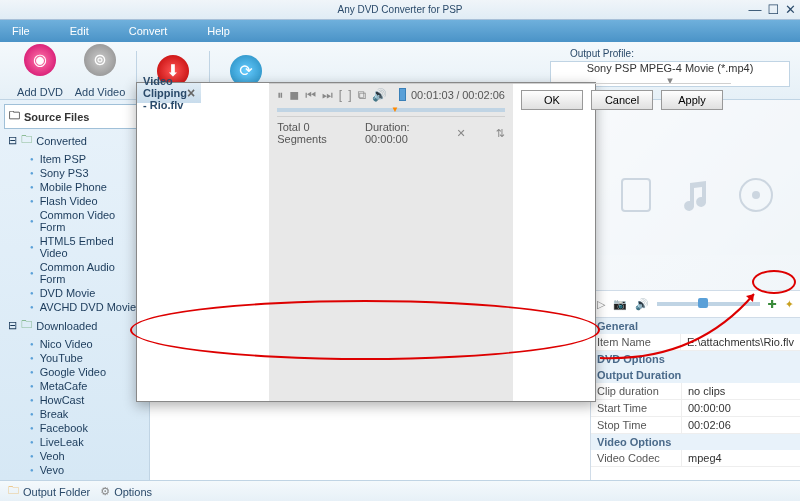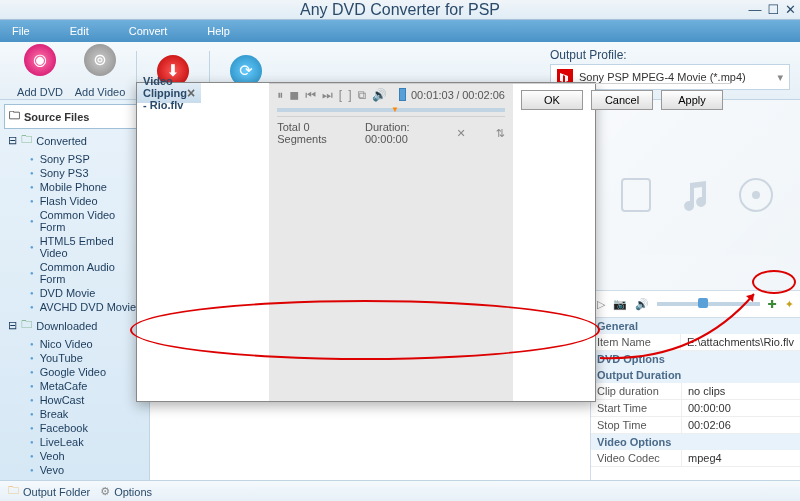--- a/index.html
+++ b/index.html
@@ -1,41 +1,41 @@
 <!DOCTYPE html>
 <html><head>
 <meta charset="utf-8">
 <style>
 * { box-sizing: border-box; margin: 0; padding: 0; font-family: Tahoma, Arial, sans-serif; font-size: 11px; }
 body { background: #fff; width: 800px; height: 501px; overflow: hidden; position: relative; }
 
 
 .titlebar { height: 20px; background: linear-gradient(#f0f5f9,#e0ecf5); display: flex; align-items: center; justify-content: center; border-bottom: 1px solid #a8c0d8; position: relative; }
-.titlebar .title { color: #2a4a6a; font-size: 16px; }
+.titlebar .title { color: #2a4a6a; font-size: 10px; }
 .titlebar .wincontrols { position: absolute; right: 4px; display: flex; gap: 6px; }
 .titlebar .wincontrols span { color: #2a4a6a; cursor: pointer; font-size: 13px; }
 
 
 .menubar { height: 22px; background: linear-gradient(#6fb0dc,#4a93c7); display: flex; align-items: center; padding: 0 12px; gap: 40px; color: #fff; }
 .menubar span { cursor: pointer; }
 
 
 .toolbar { height: 58px; background: linear-gradient(#f4f9fc,#e6f0f7); border-bottom: 1px solid #c0d4e4; display: flex; align-items: center; padding: 0 10px; position: relative; }
 .tbtn { display: flex; flex-direction: column; align-items: center; width: 60px; cursor: pointer; }
 .tbtn .ico { width: 32px; height: 32px; border-radius: 50%; display: flex; align-items: center; justify-content: center; font-size: 16px; color: #fff; }
 .tbtn .lbl { color: #2a4a6a; margin-top: 10px; }
 .ico-dvd { background: radial-gradient(#f7a,#c06); }
 .ico-video { background: radial-gradient(#ccc,#888); }
 .ico-dl { background: radial-gradient(#f55,#b00); }
 .ico-conv { background: radial-gradient(#6cf,#28b); }
 .tsep { width: 1px; height: 40px; background: #c0d4e4; margin: 0 6px; }
 
 .outprof { position: absolute; right: 10px; top: 6px; width: 240px; }
-.outprof .lbl { color: #2a4a6a; font-size: 12px; }
-.outprof .drop { display: flex; align-items: center; background: #fff; border: 1px solid #c0d4e4; height: 26px; padding: 0 6px; margin-top: 2px; }
+.outprof .lbl { color: #2a4a6a; font-size: 10px; margin-left: 20px; }
+.outprof .drop { display: flex; align-items: center; background: #fff; border: 1px solid #c0d4e4; height: 26px; padding: 0 6px; margin-top: 2px; flex-direction: column; }
 .outprof .drop .psico { width: 16px; height: 16px; margin-right: 6px; }
 .outprof .drop .txt { flex: 1; color: #333; }
 .outprof .drop .arr { color: #888; }
 
 
 .main { display: flex; height: 380px; }
 .sidebar { width: 150px; background: linear-gradient(#e8f2fa,#d6e8f5); border-right: 1px solid #c0d4e4; padding: 4px; overflow: hidden; }
 .sidebar .hdr { background: #fff; color: #333; font-weight: bold; padding: 2px 4px; display: flex; align-items: center; gap: 4px; border: 1px solid #a0c0d8; }
 .sidebar .fold { display: flex; align-items: center; gap: 4px; color: #1a3a5a; padding: 2px 4px; }
 .sidebar .item { display: flex; align-items: center; gap: 6px; color: #1a3a5a; padding: 1px 4px 1px 26px; cursor: pointer; }
@@ -144,21 +144,21 @@
     <div class="hdr">
         <span>🗀</span>
         <span>Source Files</span>
       </div>
     <div class="fold">
         <span>⊟</span>
         <span style="color:#3a8a3a">🗀</span>
         <span>Converted</span>
       </div>
     <div id="items1">
-        <div class="item">Sony PSP</div>
+        <div class="item">Item PSP</div>
         <div class="item">Sony PS3</div>
         <div class="item">Mobile Phone</div>
         <div class="item">Flash Video</div>
         <div class="item">Common Video Form</div>
         <div class="item">HTML5 Embed Video</div>
         <div class="item">Common Audio Form</div>
         <div class="item">DVD Movie</div>
         <div class="item">AVCHD DVD Movie</div>
       </div>
     <div class="fold">

